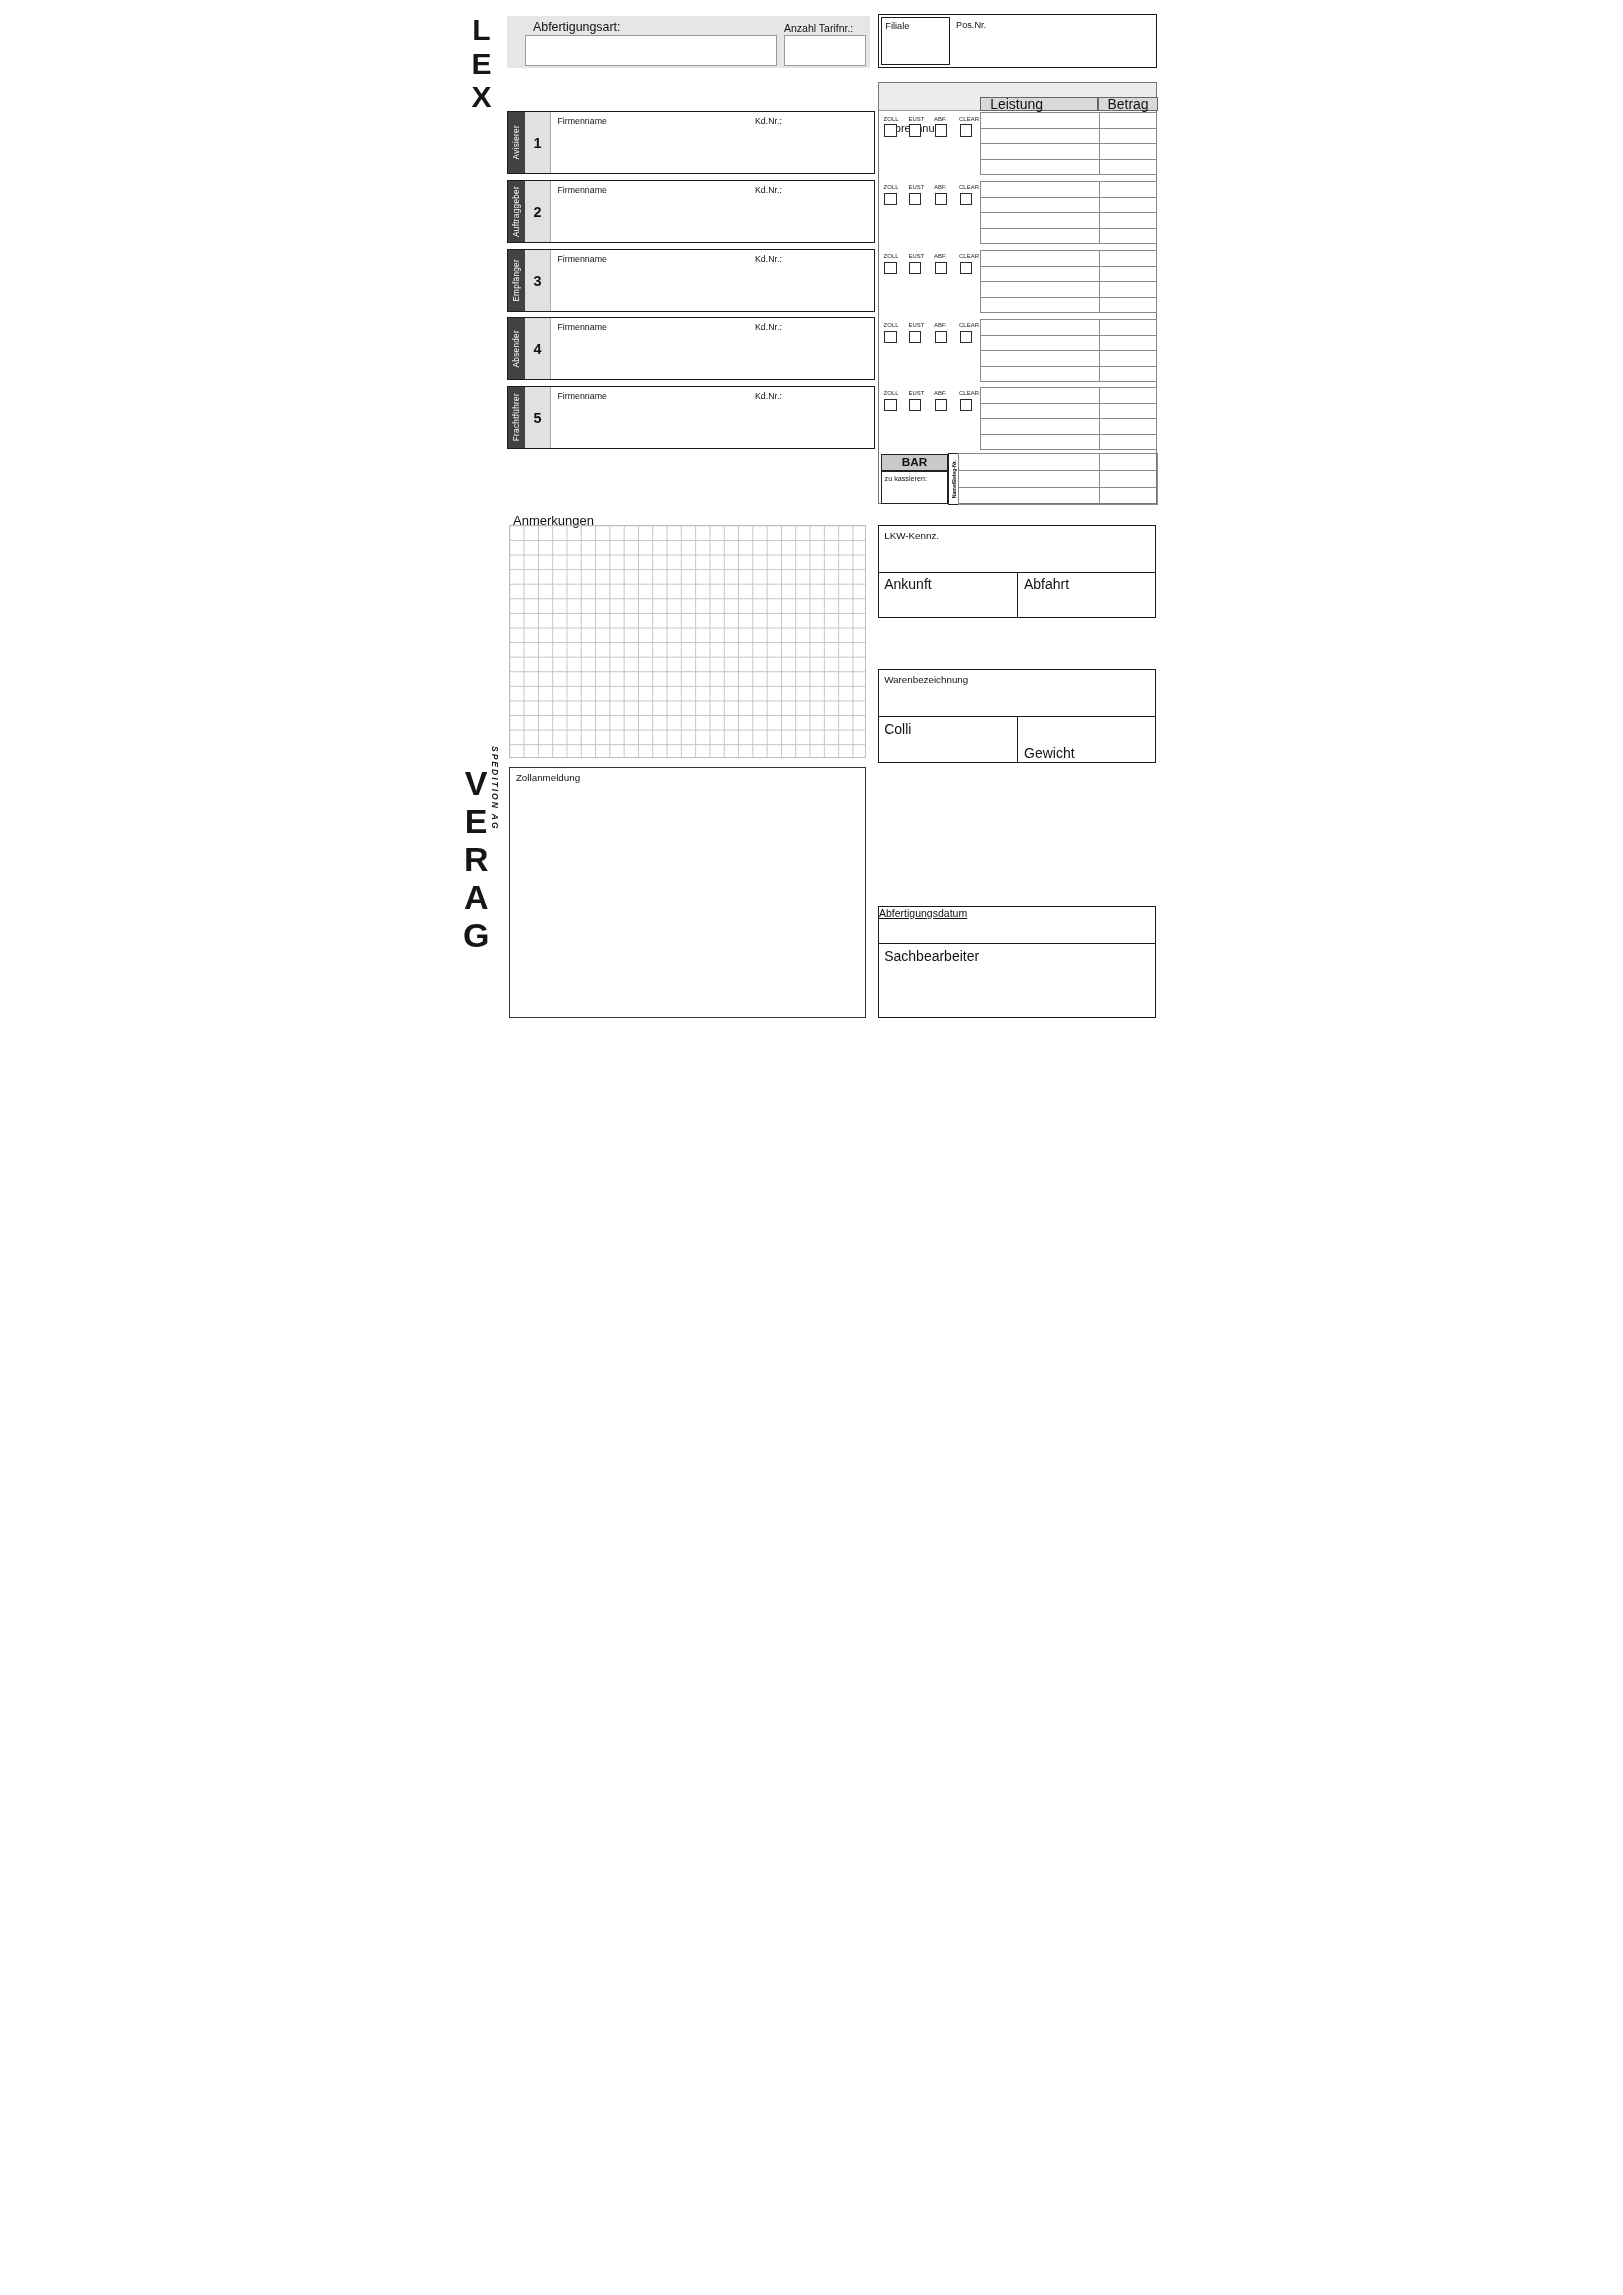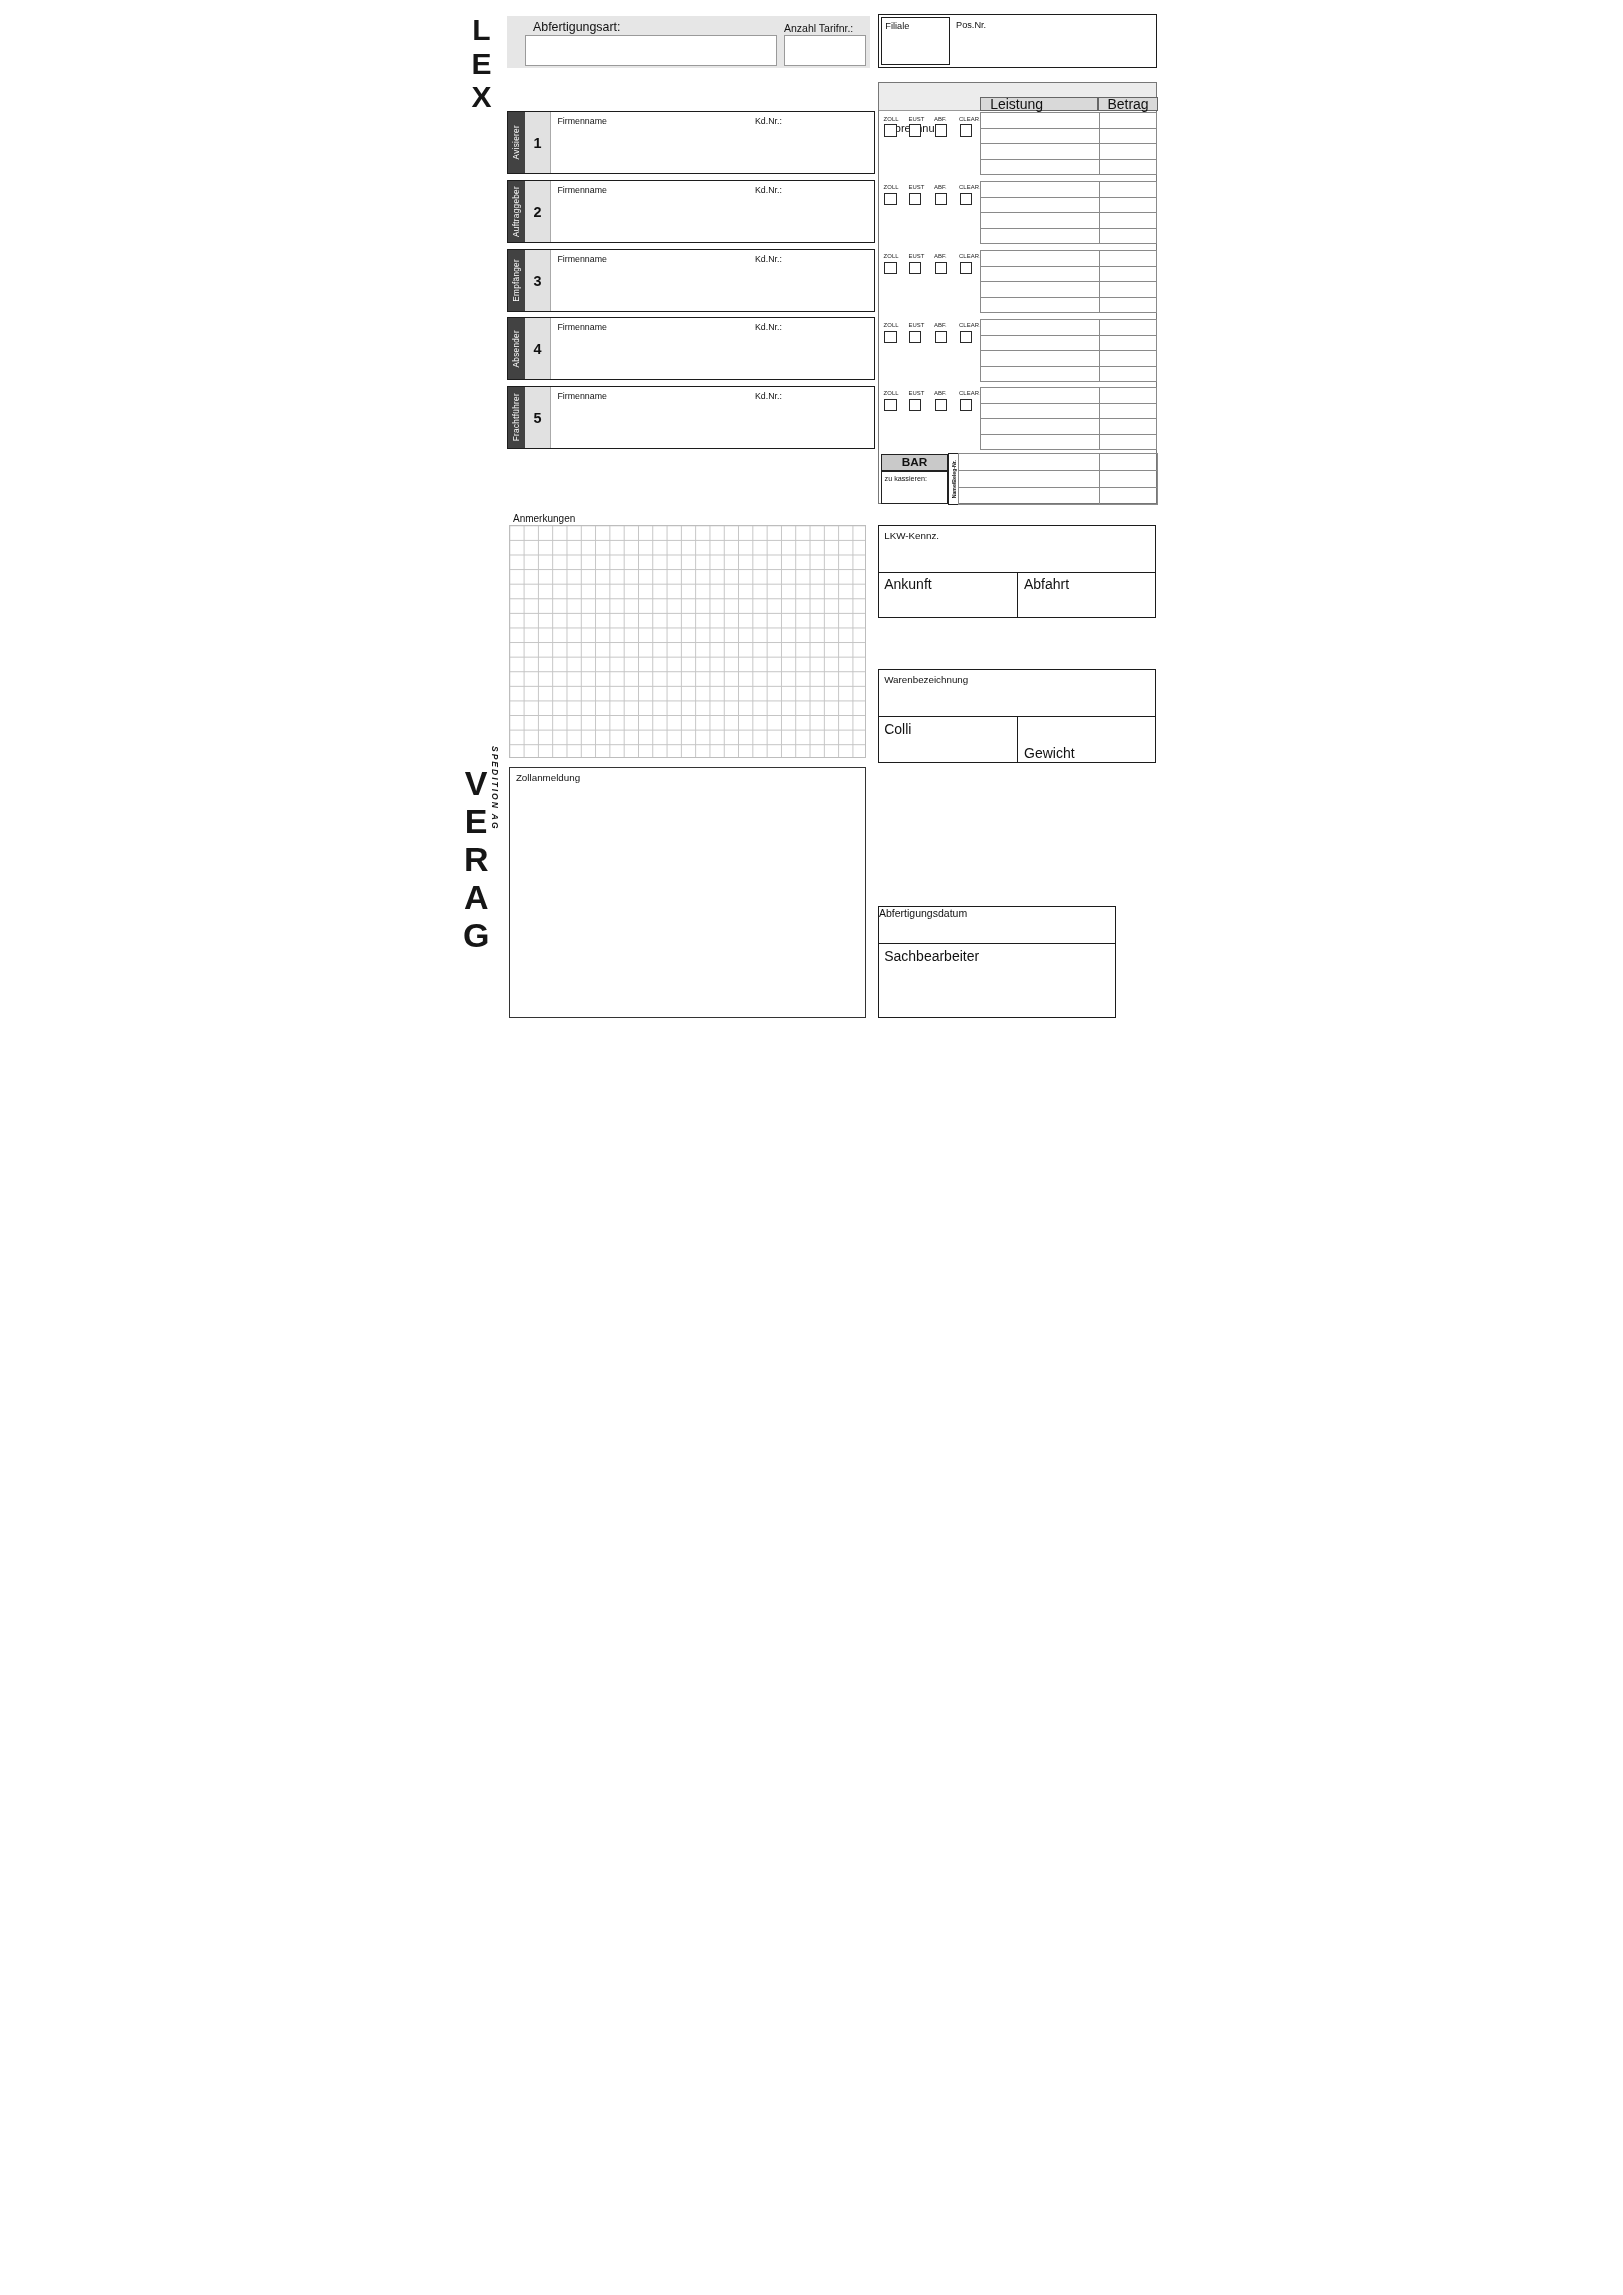--- a/index.html
+++ b/index.html
@@ -66,42 +66,42 @@
   
   .bar-title { position:absolute; left:2px; top:371px; width:67px; height:17px; background:#c9c9c9; border:0.7px solid #222; font-size:11.8px; font-weight:bold; text-align:center; line-height:15.7px; }
   .zk-box { position:absolute; left:2px; top:388px; width:67px; height:33px; border:0.7px solid #222; background:#fff; }
   .zk-box span { position:absolute; left:2.6px; top:2px; font-size:7.2px; }
   .name-beleg { position:absolute; left:69px; top:370px; width:11px; height:52px; border:0.7px solid #222; background:#fff; display:flex; align-items:center; justify-content:center; }
   .name-beleg span { writing-mode:vertical-rl; transform:rotate(180deg); font-size:5.2px; font-weight:bold; white-space:nowrap; }
   .bar-table { position:absolute; left:79px; top:370px; width:200px; height:52px; border:0.7px solid #8a8a8a; display:flex; flex-direction:column; }
   .bar-table .mt-l { width:140px; }
 
   
-  .anm-label { position:absolute; left:62px; top:513px; font-size:10px; }
+  .anm-label { position:absolute; left:62px; top:513px; font-size:13px; }
   .anm-grid { position:absolute; left:58px; top:525px; width:357px; height:233px;
     border:0.7px solid #bdbdbd;
     background-image:
       linear-gradient(to right, #c4c4c4 0.7px, transparent 0.7px),
       linear-gradient(to bottom, #c4c4c4 0.7px, transparent 0.7px);
     background-size:14.3px 14.6px; background-position:-0.7px -0.7px; }
 
   
   .info-box { position:absolute; left:427px; width:278px; border:1.3px solid #1c1c1c; background:#fff; }
   .info-box .ib-label { position:absolute; left:5.2px; top:3.9px; font-size:9.8px; }
   .ib-hdiv { position:absolute; left:0; right:0; height:1px; background:#1c1c1c; }
   .ib-vdiv { position:absolute; width:1px; background:#1c1c1c; }
   .ib-sub-label { position:absolute; font-size:14px; }
 
   .lkw-box { top:525px; height:93px; }
   .waren-box { top:669px; height:94px; }
 
   .zoll-box { position:absolute; left:58px; top:767px; width:357px; height:251px; border:1px solid #333; background:#fff; }
   .zoll-box span { position:absolute; left:5.9px; top:3.9px; font-size:9.8px; }
 
-  .abf-box { position:absolute; left:427px; top:906px; width:238px; height:112px; border:1.3px solid #1c1c1c; background:#fff; }
+  .abf-box { position:absolute; left:427px; top:906px; width:278px; height:112px; border:1.3px solid #1c1c1c; background:#fff;text-decoration:underline; }
 </style>
 </head>
 <body>
 
 <div class="page">
 
   <div class="lex-logo">LEX</div>
   <div class="verag-logo">VERAG</div>
   <div class="spedition-logo">SPEDITION AG</div>
 

